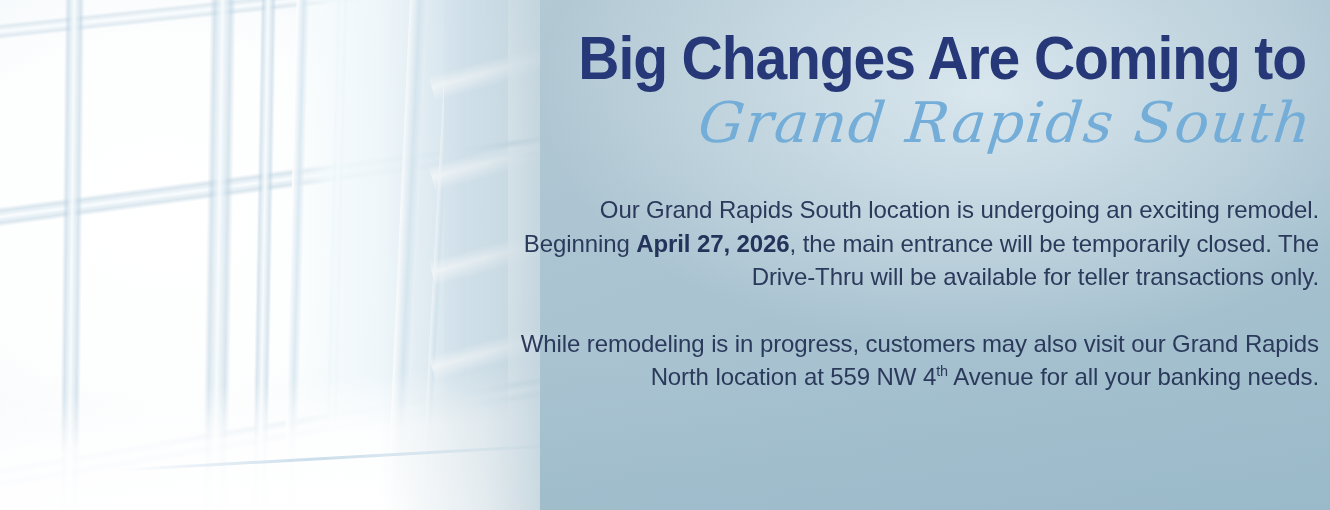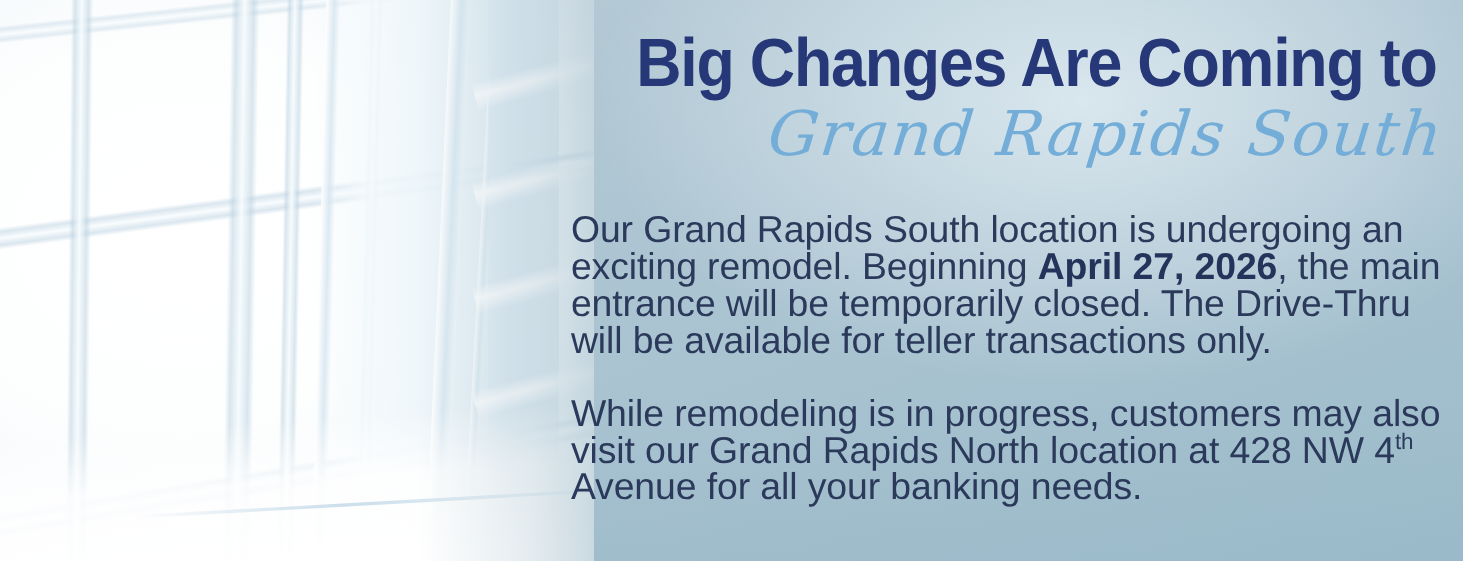--- a/index.html
+++ b/index.html
@@ -246,24 +246,25 @@
 
   .body-block {
     position: absolute;
     left: 519px;
     top: 193px;
     width: 800px;
   }
   .para {
     color: #2b3a5b;
     font-family: "Liberation Sans", sans-serif;
-    font-size: 34px;
+    font-size: 24px;
     line-height: 33.5px;
     letter-spacing: -0.1px;
     margin: 0;
+    text-align: right;
   }
   .para.second {
     margin-top: 33px;
   }
   .para b {
     font-weight: bold;
     color: #24335a;
   }
   .para sup {
     font-size: 0.60em;
@@ -313,17 +314,17 @@
   <div class="content">
 
     <div class="headline">Big Changes Are Coming to</div>
 
     <div class="script">Grand Rapids South</div>
 
     <div class="body-block">
 
       <p class="para first"><span>Our Grand Rapids South location is undergoing an exciting remodel. Beginning </span><b>April 27, 2026</b><span>, the main entrance will be temporarily closed. The Drive-Thru will be available for teller transactions only.</span></p>
 
-      <p class="para second"><span>While remodeling is in progress, customers may also visit our Grand Rapids North location at 428 NW 4</span><sup>th</sup><span> Avenue for all your banking needs.</span></p>
+      <p class="para second"><span>While remodeling is in progress, customers may also visit our Grand Rapids North location at 559 NW 4</span><sup>th</sup><span> Avenue for all your banking needs.</span></p>
 
     </div>
   </div>
 </div>
 
 </body></html>

